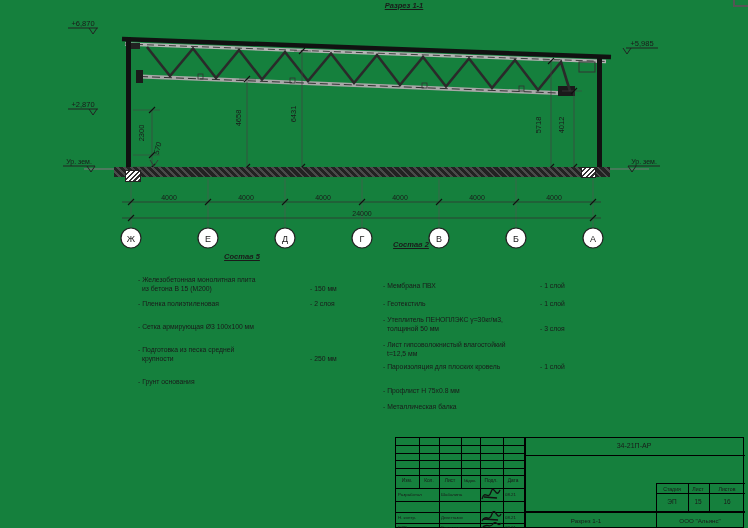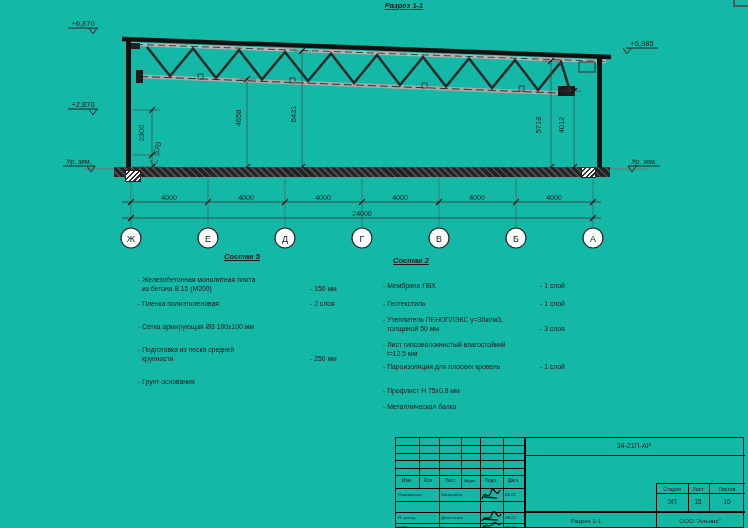--- a/index.html
+++ b/index.html
@@ -1,16 +1,16 @@
 <!DOCTYPE html>
 <html><head>
 <meta charset="utf-8">
 <style>
   html,body{margin:0;padding:0;background:#fff;}
-  .page{position:relative;width:748px;height:528px;background:#14b8a6;overflow:hidden;
+  .page{position:relative;width:748px;height:528px;background:#15803d;overflow:hidden;
         font-family:"Liberation Sans",sans-serif;color:#1a1a1a;}
   .abs{position:absolute;}
   
   .sec-title{font-size:7.5px;font-style:italic;font-weight:bold;text-decoration:underline;text-align:center;}
   
   .comp-head{font-size:7.5px;font-style:italic;font-weight:bold;text-decoration:underline;text-align:center;white-space:nowrap;}
   .comp{font-size:6.8px;line-height:8.5px;}
   .item{display:flex;align-items:flex-end;}
   .item .txt{width:172px;}
   .comp2 .item .txt{width:157px;}
@@ -204,21 +204,21 @@
       <div class="val">- 250 мм</div>
     </div>
     <div class="item" style="margin-top:15px;">
       <div class="txt">
           <div>- Грунт основания</div>
         </div>
       <div class="val"></div>
     </div>
   </div>
 
-  <div class="abs comp-head" style="left:385px;top:256px;width:52px;">Состав 2</div>
+  <div class="abs comp-head" style="left:385px;top:240px;width:52px;">Состав 2</div>
   <div class="abs comp comp2" style="left:383px;top:274px;width:200px;">
     <div class="item" style="margin-top:8px;">
       <div class="txt">
           <div>- Мембрана ПВХ</div>
         </div>
       <div class="val">- 1 слой</div>
     </div>
     <div class="item" style="margin-top:9px;">
       <div class="txt">
           <div>- Геотекстиль</div>

